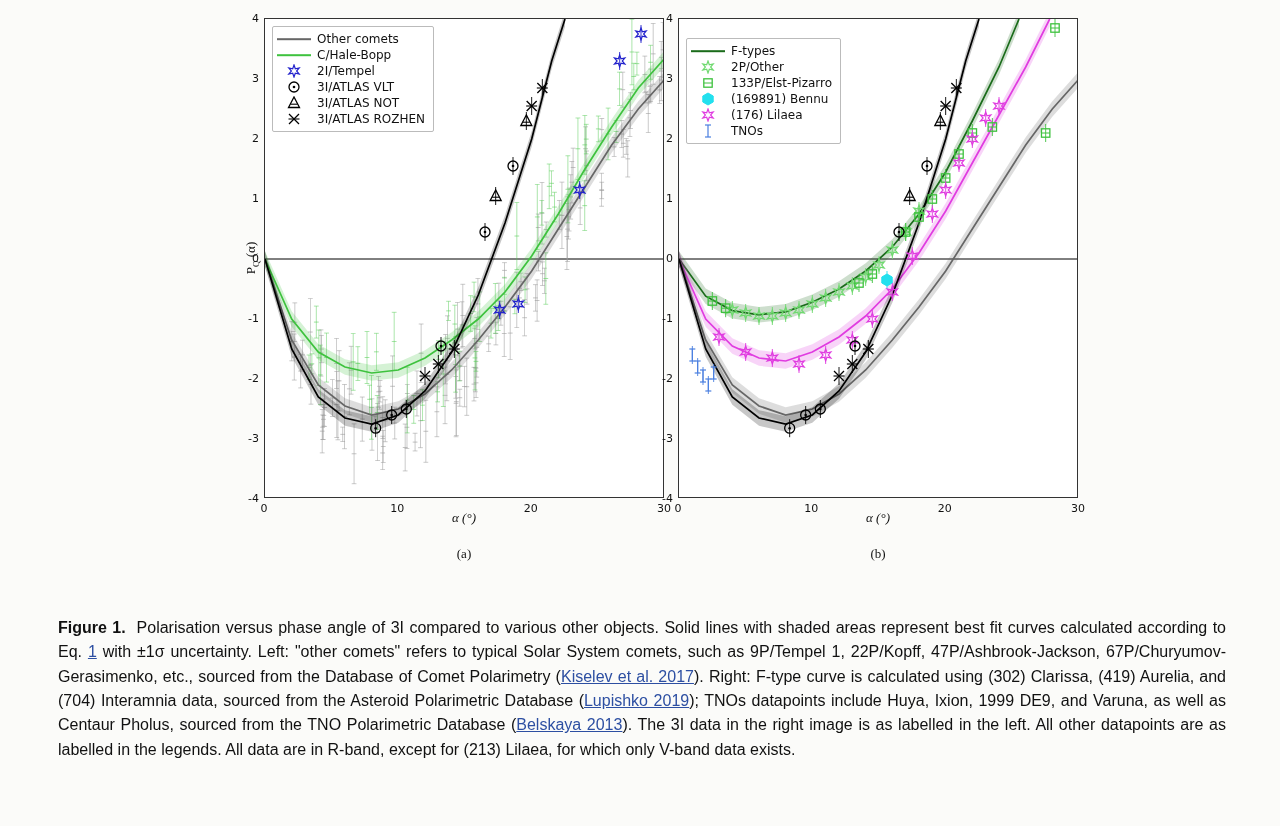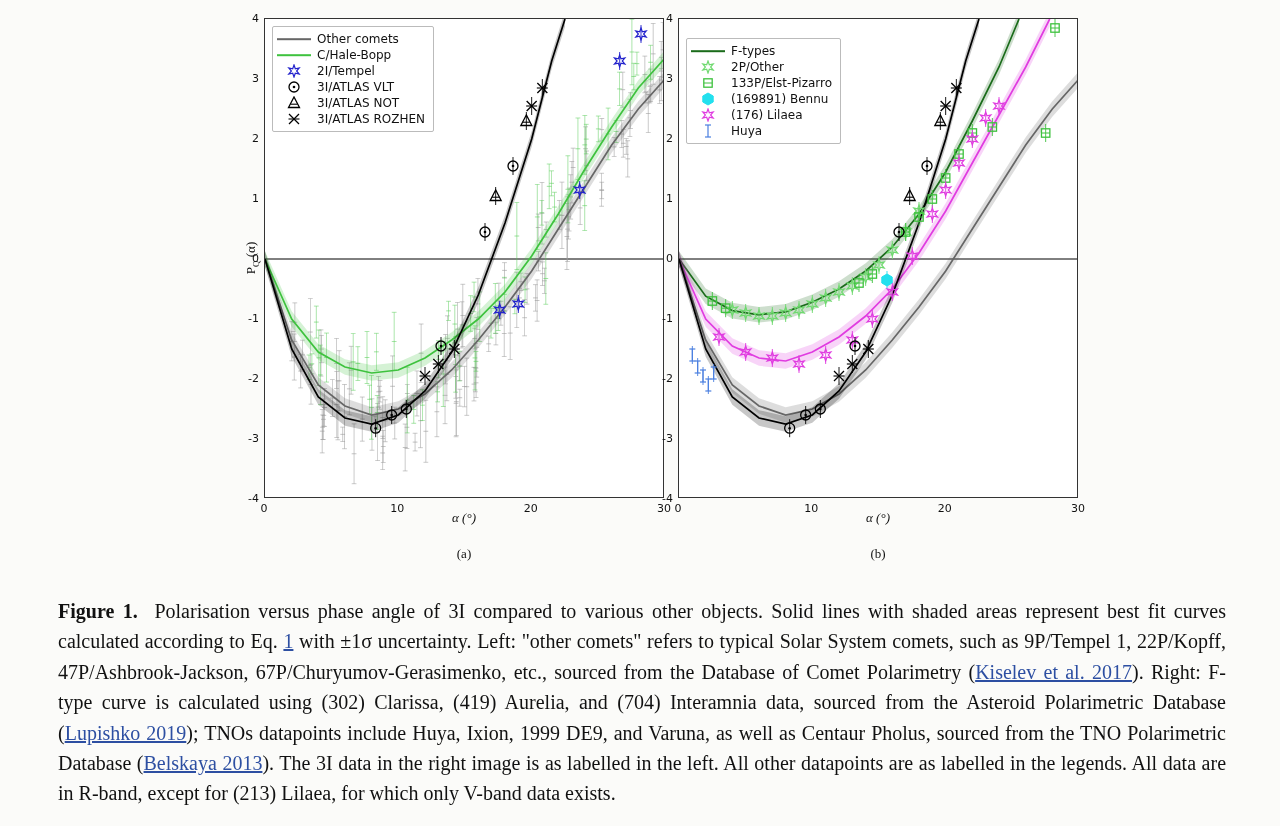--- a/index.html
+++ b/index.html
@@ -126,24 +126,24 @@
   .legend-key .line {
     position: absolute;
     left: 0; right: 0;
     top: 50%;
     height: 1.6px;
     transform: translateY(-50%);
   }
   .caption {
     position: absolute;
     left: 58px;
-    top: 596px;
+    top: 616px;
     width: 1168px;
-    font-family: Liberation Serif, serif;
-    font-size: 20px;
+    font-family: Liberation Sans, sans-serif;
+    font-size: 16px;
     line-height: 1.52;
     text-align: justify;
   }
   .caption b { font-weight: bold; }
   .cite { color: #2d4fa2; }
   svg { display: block; }
 </style>
 </head>
 <body>
 
@@ -1267,21 +1267,21 @@
             <div class="legend-row">
               <span class="legend-key">
                 <svg width="34" height="14">
                   <g>
                     <line x1="17" y1="1" x2="17" y2="13" stroke="#4a7fe0" stroke-width="1.2"></line>
                     <line x1="14" y1="1" x2="20" y2="1" stroke="#4a7fe0" stroke-width="1.2"></line>
                     <line x1="14" y1="13" x2="20" y2="13" stroke="#4a7fe0" stroke-width="1.2"></line>
                   </g>
                 </svg>
               </span>
-              <span>Huya</span>
+              <span>TNOs</span>
             </div>
           </div>
         <div class="xlabel">α (°)</div>
         <div class="panel-caption">(b)</div>
       </div>
 
     </div>
   </div>
 
   <div class="caption">

